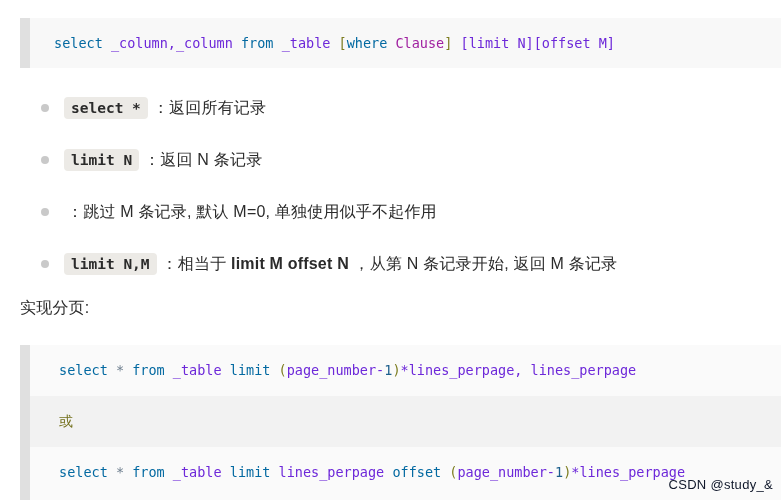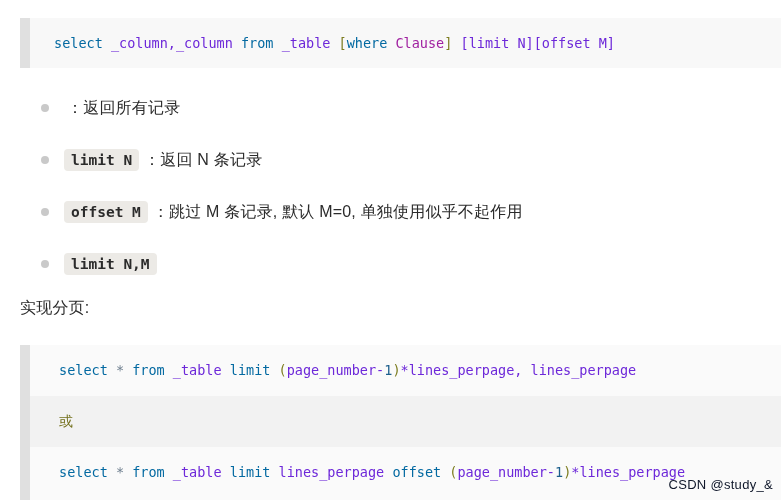--- a/index.html
+++ b/index.html
@@ -166,35 +166,36 @@
 <div class="code-block" id="code-block-1">
   <div class="gutter"></div>
   <div class="code-body">
     <div class="code-line"><span class="tk-kw">select</span><span class="tk-plain"> </span><span class="tk-plain">_column,_column</span><span class="tk-plain"> </span><span class="tk-kw">from</span><span class="tk-plain"> </span><span class="tk-plain">_table</span><span class="tk-plain"> </span><span class="tk-br">[</span><span class="tk-kw">where</span><span class="tk-plain"> </span><span class="tk-type">Clause</span><span class="tk-br">]</span><span class="tk-plain"> </span><span class="tk-plain">[limit N][offset M]</span></div>
   </div>
 </div>
 
 <ul id="bullet-list">
   <li class="bullet-item">
     <span class="bullet-dot"></span>
+    <span class="inline-code">select *</span>
     <span class="bullet-text">：返回所有记录</span>
   </li>
   <li class="bullet-item">
     <span class="bullet-dot"></span>
     <span class="inline-code">limit N</span>
     <span class="bullet-text">：返回 N 条记录</span>
   </li>
   <li class="bullet-item">
     <span class="bullet-dot"></span>
-    <span class="inline-code">offset M</span>
     <span class="bullet-text">：跳过 M 条记录, 默认 M=0, 单独使用似乎不起作用</span>
   </li>
   <li class="bullet-item">
     <span class="bullet-dot"></span>
     <span class="inline-code">limit N,M</span>
+    <span class="bullet-text"><span>：相当于 </span><b>limit M offset N</b><span> ，从第 N 条记录开始, 返回 M 条记录</span></span>
   </li>
 </ul>
 
 <div id="section-heading">实现分页:</div>
 
 <div class="code-block" id="code-block-2">
   <div class="gutter"></div>
   <div class="code-body">
     <div class="code-line"><span class="tk-kw">select</span><span class="tk-plain"> </span><span class="tk-star">*</span><span class="tk-plain"> </span><span class="tk-kw">from</span><span class="tk-plain"> </span><span class="tk-plain">_table</span><span class="tk-plain"> </span><span class="tk-kw">limit</span><span class="tk-plain"> </span><span class="tk-punct">(</span><span class="tk-plain">page_number</span><span class="tk-plain">-</span><span class="tk-num">1</span><span class="tk-punct">)</span><span class="tk-plain">*lines_perpage, lines_perpage</span></div>
     <div class="code-line alt"><span class="tk-or">或</span></div>

